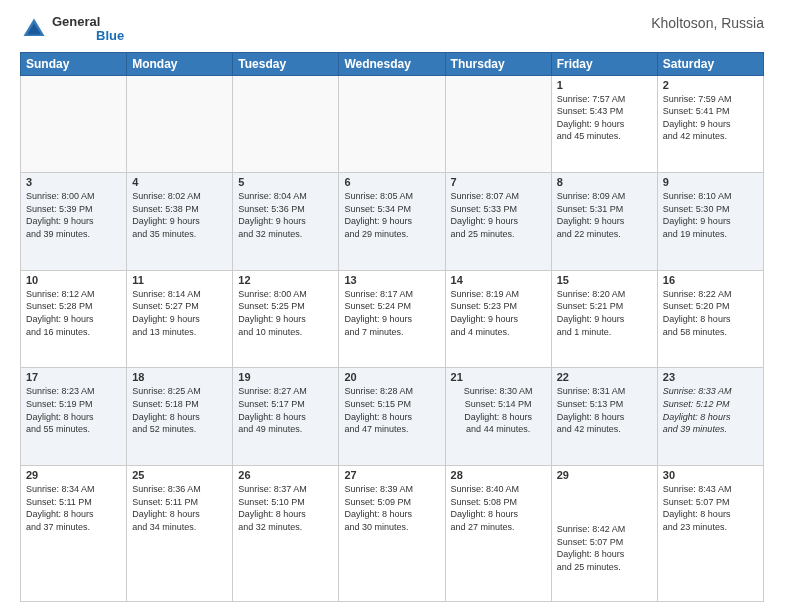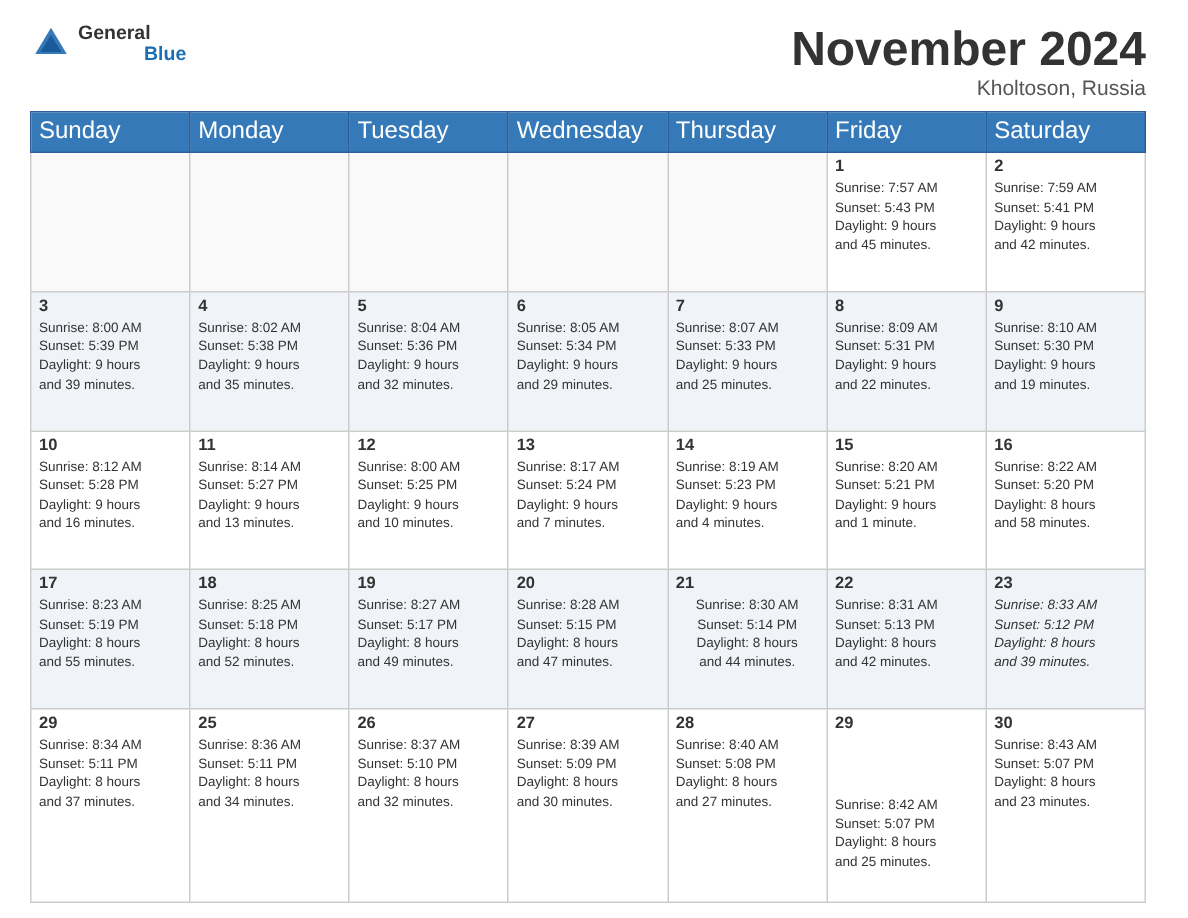--- a/index.html
+++ b/index.html
@@ -57,22 +57,22 @@
     }
     .calendar {
       flex: 1;
       border-collapse: collapse;
       width: 100%;
       table-layout: fixed;
     }
     .calendar th {
       background: #3579b8;
       color: #fff;
-      font-size: 16px;
-      font-weight: normal;
+      font-size: 12px;
+      font-weight: bold;
       padding: 4px 5px;
       text-align: left;
       border: 1px solid #2a6099;
     }
     .calendar td {
       border: 1px solid #ccc;
       vertical-align: top;
       padding: 3px 5px;
       font-size: 9.5px;
       color: #333;
@@ -109,21 +109,20 @@
       <svg class="logo-icon" viewBox="0 0 40 40">
         <polygon points="20,5 35,30 5,30" fill="#3579b8"></polygon>
         <polygon points="20,12 30,28 10,28" fill="#1a5a99"></polygon>
       </svg>
       <div class="logo-text">
         <span class="logo-general">General</span>
         <span class="logo-blue">Blue</span>
       </div>
     </div>
     <div class="title-block">
-      <div class="month-title">November 2024</div>
       <div class="subtitle">Kholtoson, Russia</div>
     </div>
   </div>
 
   <table class="calendar">
     <thead>
       <tr>
         <th>Sunday</th>
         <th>Monday</th>
         <th>Tuesday</th>

